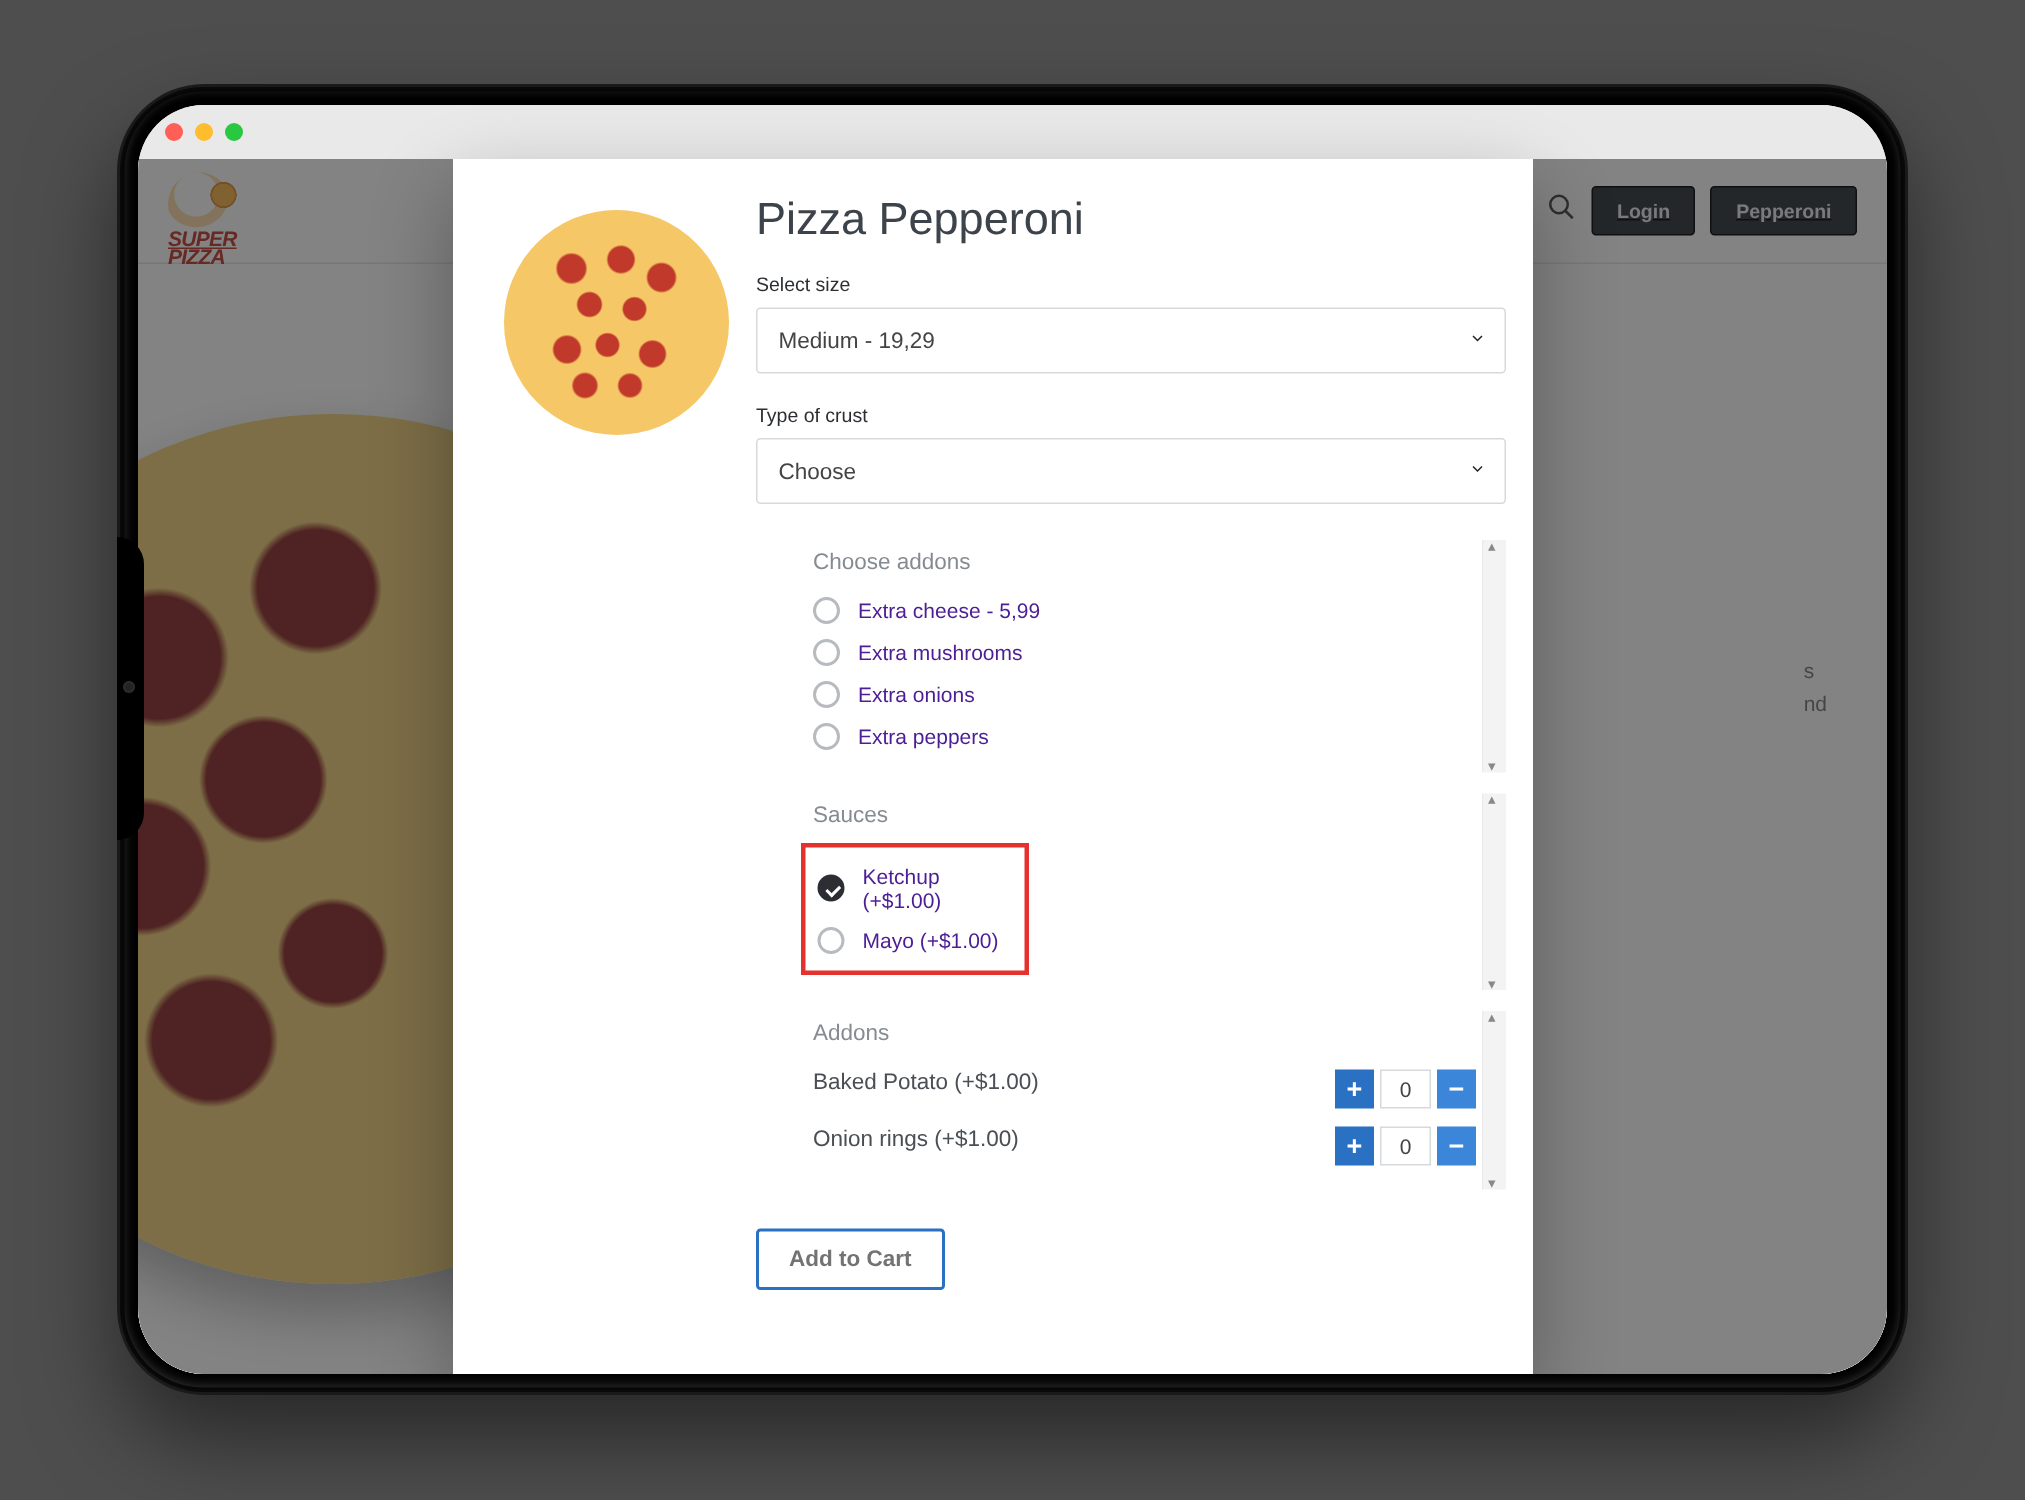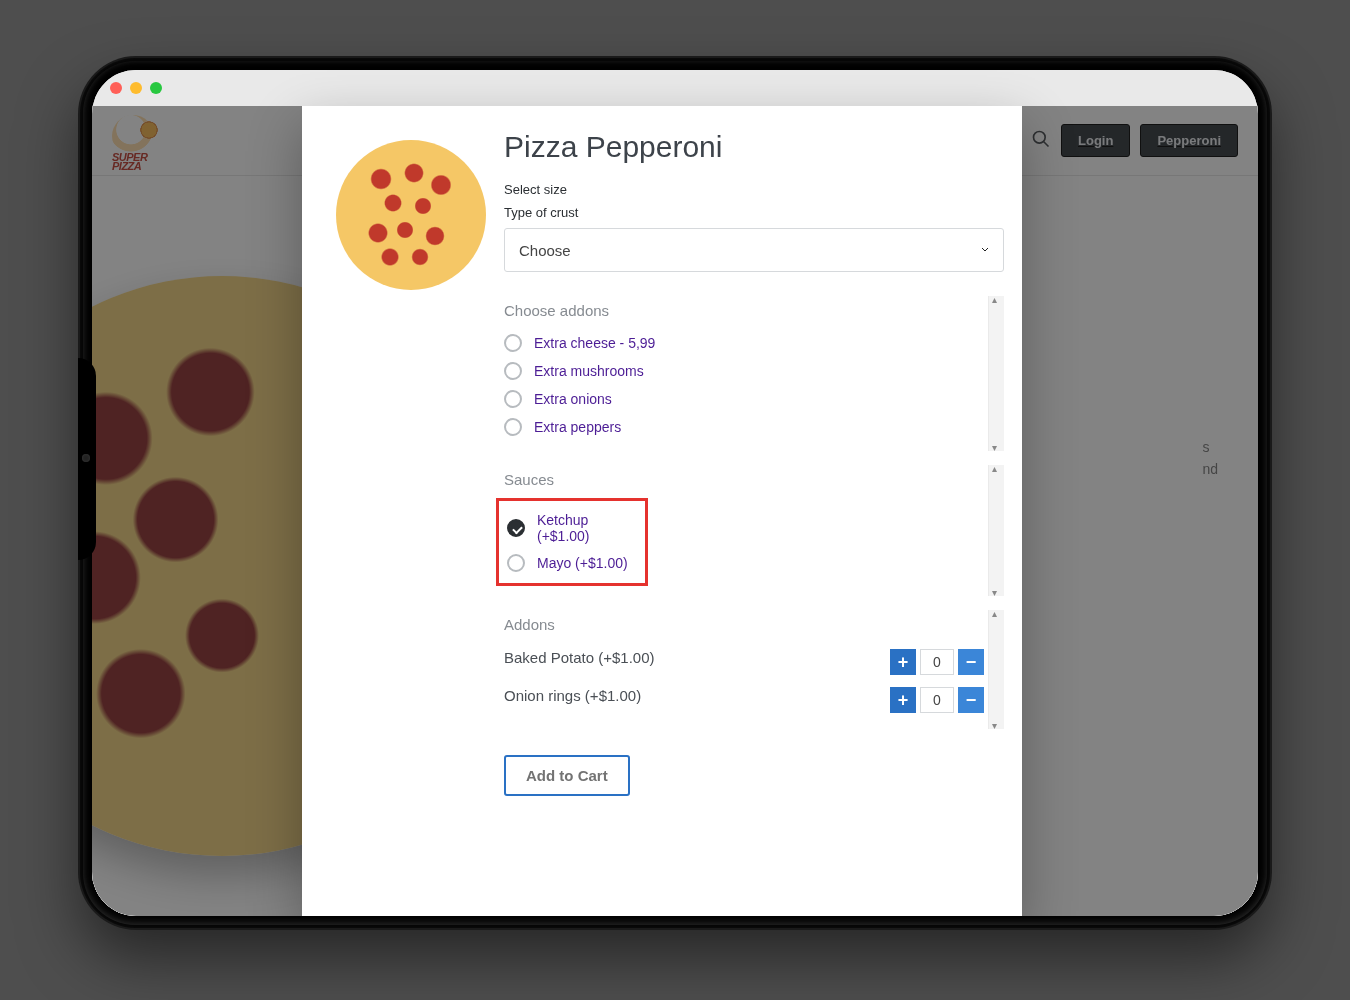--- a/index.html
+++ b/index.html
@@ -37,21 +37,21 @@
   .nav{
     height:70px; border-bottom:1px solid #e5e5e5; display:flex; align-items:center;
     padding:0 20px; justify-content:space-between;
   }
   .logo{
     width:52px; height:52px; position:relative;
   }
   .logo .chef{width:42px;height:42px;border-radius:50%;background:radial-gradient(circle at 45% 35%, #fff 0 40%, #ffdca8 42% 60%, transparent 62%); position:relative;}
   .logo .pz{position:absolute; right:-4px; top:6px; width:18px;height:18px;border-radius:50%;
     background:radial-gradient(circle,#f8b74a 0 58%, #e0893a 60% 68%, transparent 70%);}
-  .logo .txt{font-size:11px; font-weight:900; font-style:italic; color:#c0392b; margin-top:-4px; letter-spacing:-.5px; line-height:.9;}
+  .logo .txt{font-size:14px; font-weight:900; font-style:italic; color:#c0392b; margin-top:-4px; letter-spacing:-.5px; line-height:.9;text-decoration:underline;}
   .nav-right{display:flex; align-items:center; gap:10px;text-decoration:underline;}
   .nav-right .search svg{width:20px;height:20px;stroke:#41464b;fill:none;stroke-width:2;}
   .btn-dark{
     background:#2d3339; color:#e9ecef; font-size:13px; font-weight:600;
     padding:8px 16px; border:1px solid #000; border-radius:3px; cursor:pointer;
   }
   .hero{
     position:relative; height:calc(100% - 70px); overflow:hidden; background:#fff;
   }
   .big-pizza{
@@ -99,21 +99,21 @@
   .title{ font-size:30px; font-weight:500;color:#3d434a; margin-bottom:18px;}
   .lbl{ font-size:13px; font-weight:400; color:#2b2f33; margin-bottom:8px;}
   .select{
     position:relative; height:44px; border:1px solid #d6d9dc; border-radius:3px;
     display:flex; align-items:center; padding:0 14px; font-size:15px; color:#444; margin-bottom:20px;
   }
   .select .chev{position:absolute; right:12px; top:50%; transform:translateY(-50%);}
   .select .chev svg{width:12px;height:12px;stroke:#222;stroke-width:2;fill:none;}
 
   .section{
-    position:relative; padding:10px 0 14px; margin-bottom:6px;
+    position:relative; padding:10px 0 14px; margin-bottom:6px;margin-left:38px;
   }
   .section .s-title{font-size:15px; color:#868b91; margin-bottom:10px;}
   .scroll-indicator{position:absolute; right:0; top:4px; bottom:4px; width:16px;
     background:linear-gradient(#f3f3f3,#f3f3f3); border-left:1px solid #eaeaea;}
   .scroll-indicator::before{content:"▴"; position:absolute; top:-2px; left:3px; font-size:10px; color:#888;}
   .scroll-indicator::after{content:"▾"; position:absolute; bottom:-2px; left:3px; font-size:10px; color:#888;}
   .opt{ display:flex; align-items:center; gap:12px; padding:5px 0; font-size:14px; color:#4c1d95;}
   .radio{
     width:18px;height:18px;border-radius:50%; border:2px solid #b7bbbf; flex-shrink:0; position:relative; background:#fff;
   }
@@ -183,20 +183,26 @@
 
         <div class="dim"></div>
 
         <div class="modal">
           <div class="thumb"></div>
           <div class="form">
 
             <div class="title">Pizza Pepperoni</div>
 
             <div class="lbl">Select size</div>
+            <div class="select">
+              <span>Medium - 19,29</span>
+              <span class="chev"><svg viewBox="0 0 24 24">
+                    <polyline points="6 9 12 15 18 9"></polyline>
+                  </svg></span>
+            </div>
 
             <div class="lbl">Type of crust</div>
             <div class="select">
               <span>Choose</span>
               <span class="chev"><svg viewBox="0 0 24 24">
                     <polyline points="6 9 12 15 18 9"></polyline>
                   </svg></span>
             </div>
 
             <div class="section">

